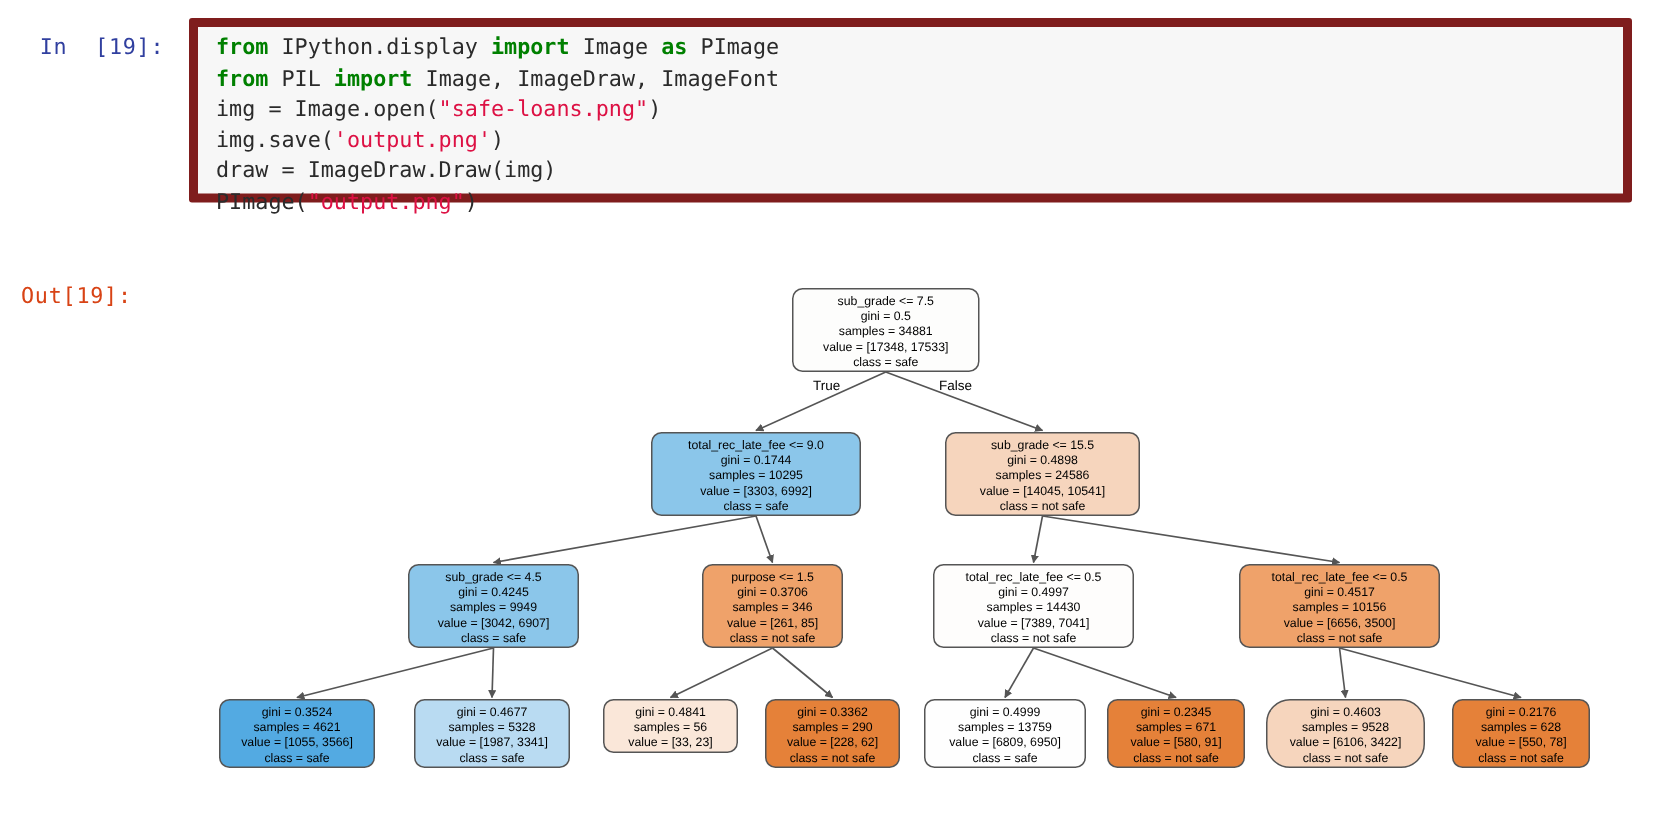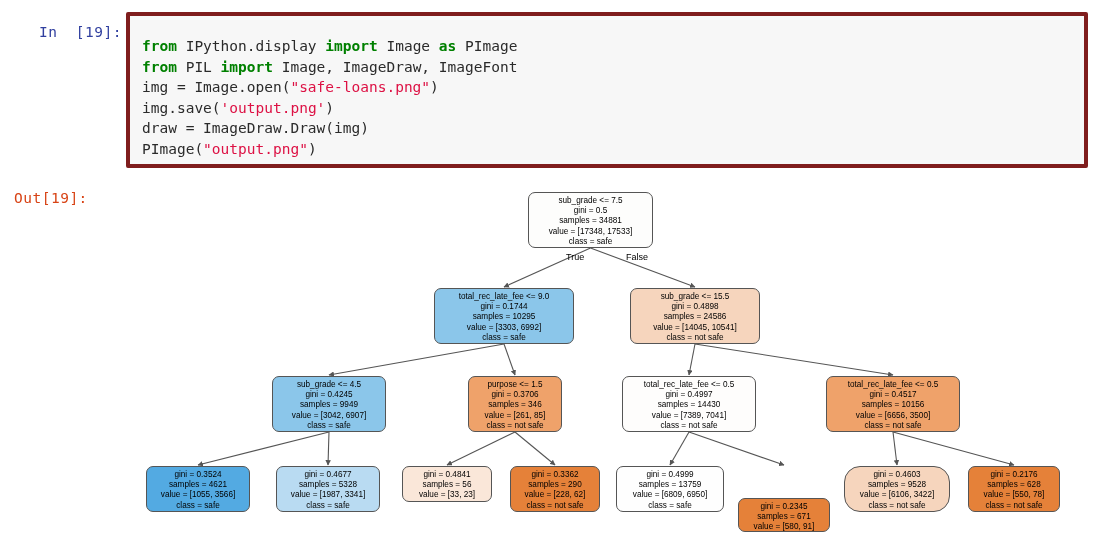--- a/index.html
+++ b/index.html
@@ -14,37 +14,37 @@
     color: #000;
     overflow: hidden;
   }
   #page { position: relative; width: 1104px; height: 545px; }
 
   
   .in-prompt {
     position: absolute;
     left: 14px; top: 24px;
     width: 108px;
-    text-align: right;
+    text-align: center;
     font-family: "DejaVu Sans Mono", monospace;
     font-size: 14.5px;
     color: #303f9f;
     letter-spacing: 0.5px;
     white-space: pre;
   }
   .code-cell {
     position: absolute;
     left: 126px; top: 12px;
     width: 962px;
-    height: 156px;
+    height: 123px;
     background: #f7f7f7;
-    border: 4px solid #7f1d1d;
+    border: 6px solid #7f1d1d;
     border-radius: 2px;
     box-sizing: border-box;
-    padding: 20px 10px 8px 12px;
+    padding: 4px 10px 8px 12px;
   }
   .code-line {
     font-family: "DejaVu Sans Mono", monospace;
     font-size: 14.5px;
     line-height: 20.5px;
     white-space: pre;
     color: #2b2b2b;
   }
   .kw  { color: #008000; font-weight: bold; }
   .str { color: #d14; }
@@ -210,36 +210,36 @@
           <span class="ln">samples = 290</span>
           <span class="ln">value = [228, 62]</span>
           <span class="ln">class = not safe</span>
         </div>
         <div class="node" style="left: 486px; top: 284px; width: 108px; height: 46px; background: rgb(254, 254, 254);">
           <span class="ln">gini = 0.4999</span>
           <span class="ln">samples = 13759</span>
           <span class="ln">value = [6809, 6950]</span>
           <span class="ln">class = safe</span>
         </div>
-        <div class="node" style="left: 608px; top: 284px; width: 92px; height: 34px; background: rgb(229, 129, 57); margin-top: 32px;">
+        <div class="node" style="left: 608px; top: 284px; width: 92px; height: 46px; background: rgb(229, 129, 57);">
           <span class="ln">gini = 0.2345</span>
           <span class="ln">samples = 671</span>
           <span class="ln">value = [580, 91]</span>
           <span class="ln">class = not safe</span>
         </div>
         <div class="node" style="left: 714px; top: 284px; width: 106px; height: 46px; background: rgb(246, 213, 189); border-radius: 16px;">
           <span class="ln">gini = 0.4603</span>
           <span class="ln">samples = 9528</span>
           <span class="ln">value = [6106, 3422]</span>
           <span class="ln">class = not safe</span>
         </div>
         <div class="node" style="left: 838px; top: 284px; width: 92px; height: 46px; background: rgb(229, 129, 57);">
           <span class="ln">gini = 0.2176</span>
           <span class="ln">samples = 628</span>
           <span class="ln">value = [550, 78]</span>
           <span class="ln">class = not safe</span>
         </div>
       </div>
-    <div class="edge-label" id="lbl-true" style="left:436px; top:70px;">True</div>
+    <div class="edge-label" id="lbl-true" style="left:412px; top:70px;">True</div>
     <div class="edge-label" id="lbl-false" style="left:496px; top:70px;">False</div>
   </div>
 
 </div>
 
 </body></html>

